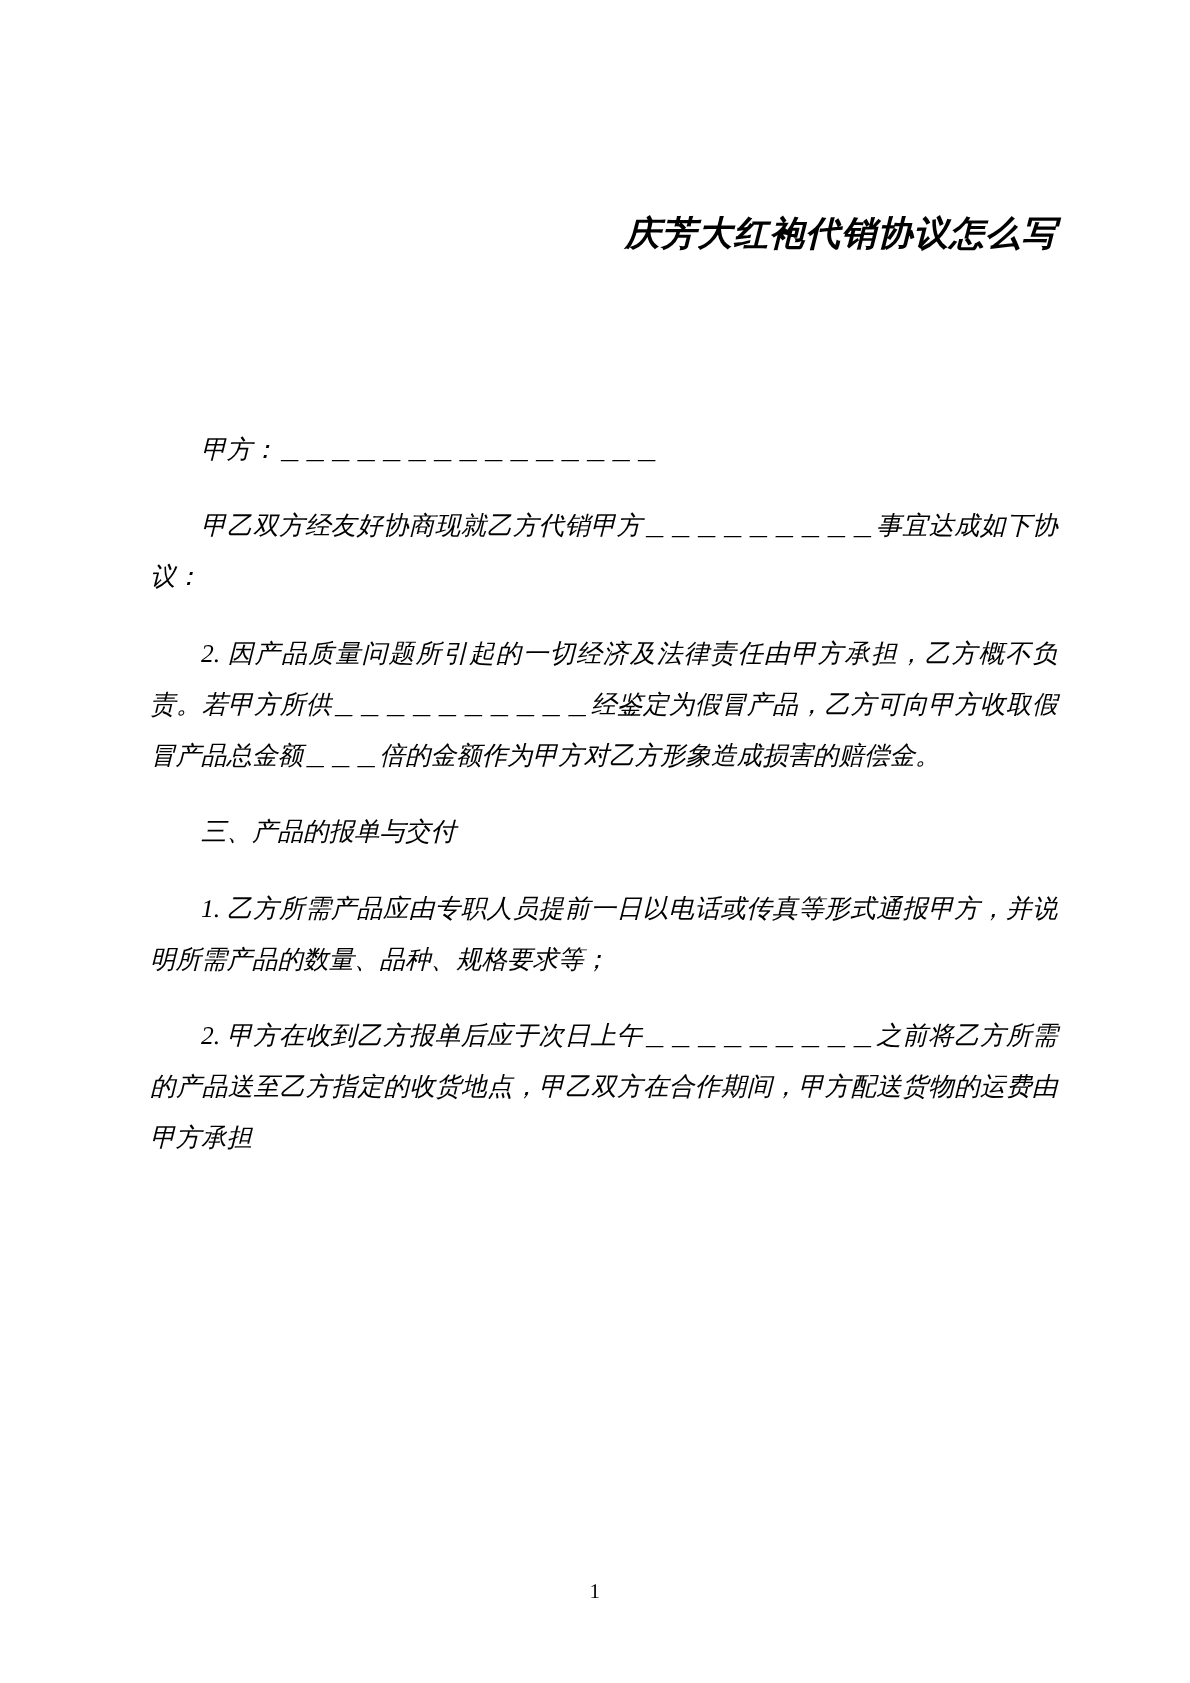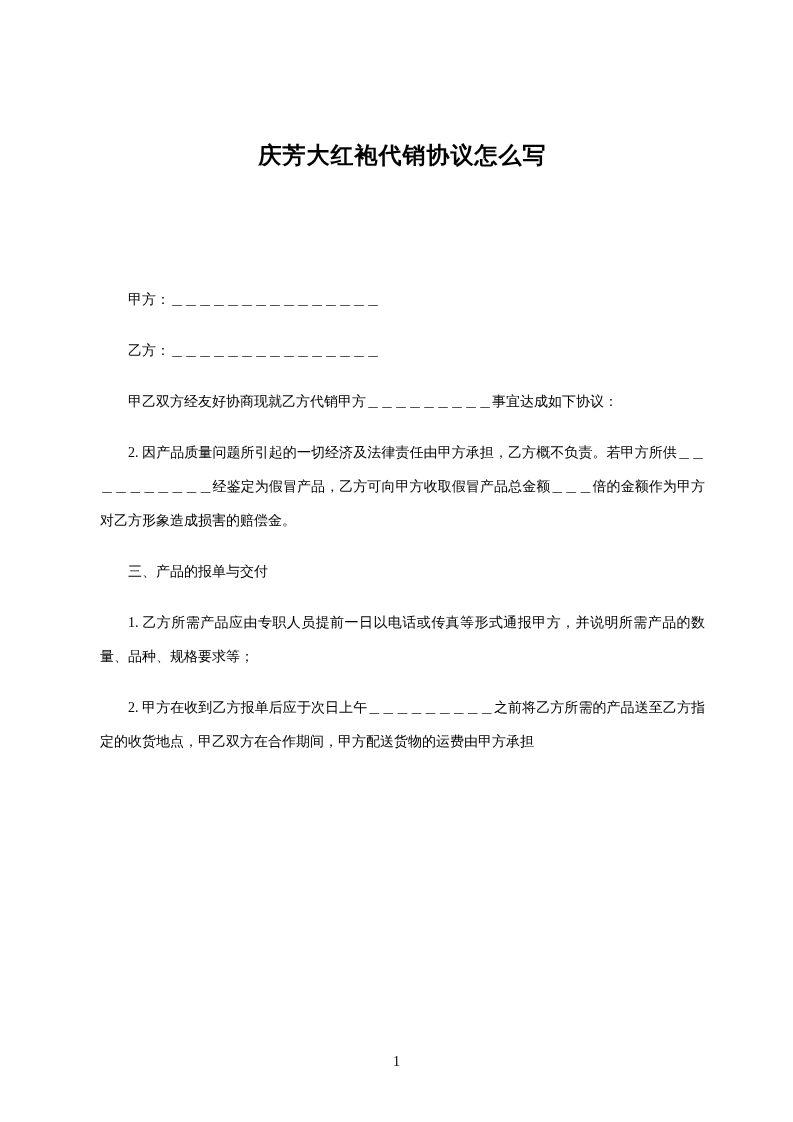--- a/index.html
+++ b/index.html
@@ -16,51 +16,52 @@
     height: 1122px;
     margin: 0 auto;
     background: #ffffff;
     padding: 140px 88px 0 100px;
     overflow: hidden;
   }
   .doc-title {
     font-family: "Liberation Sans", sans-serif;
     font-size: 23px;
     font-weight: bold;
-    text-align: center;
+    text-align: right;
     letter-spacing: 1px;
     margin-bottom: 112px;
+    font-style: italic;
   }
   .para {
-    font-size: 14px;
+    font-size: 17px;
     line-height: 34px;
     margin-bottom: 17px;
     text-indent: 2em;
     word-break: break-all;
     text-align: justify;
+    font-style: italic;
   }
   .page-number {
     position: absolute;
     bottom: 52px;
     left: 0;
     width: 100%;
     text-align: center;
     font-size: 14px;
   }
 </style>
 </head>
 <body>
 
 <div class="page">
 
   <h1 class="doc-title">庆芳大红袍代销协议怎么写</h1>
 
   <p class="para">甲方：＿＿＿＿＿＿＿＿＿＿＿＿＿＿＿</p>
 
-  <p class="para">乙方：＿＿＿＿＿＿＿＿＿＿＿＿＿＿＿</p>
 
   <p class="para">甲乙双方经友好协商现就乙方代销甲方＿＿＿＿＿＿＿＿＿事宜达成如下协议：</p>
 
 
 
 
   <p class="para">2. 因产品质量问题所引起的一切经济及法律责任由甲方承担，乙方概不负责。若甲方所供＿＿＿＿＿＿＿＿＿＿经鉴定为假冒产品，乙方可向甲方收取假冒产品总金额＿＿＿倍的金额作为甲方对乙方形象造成损害的赔偿金。</p>
 
   <p class="para">三、产品的报单与交付</p>
 

